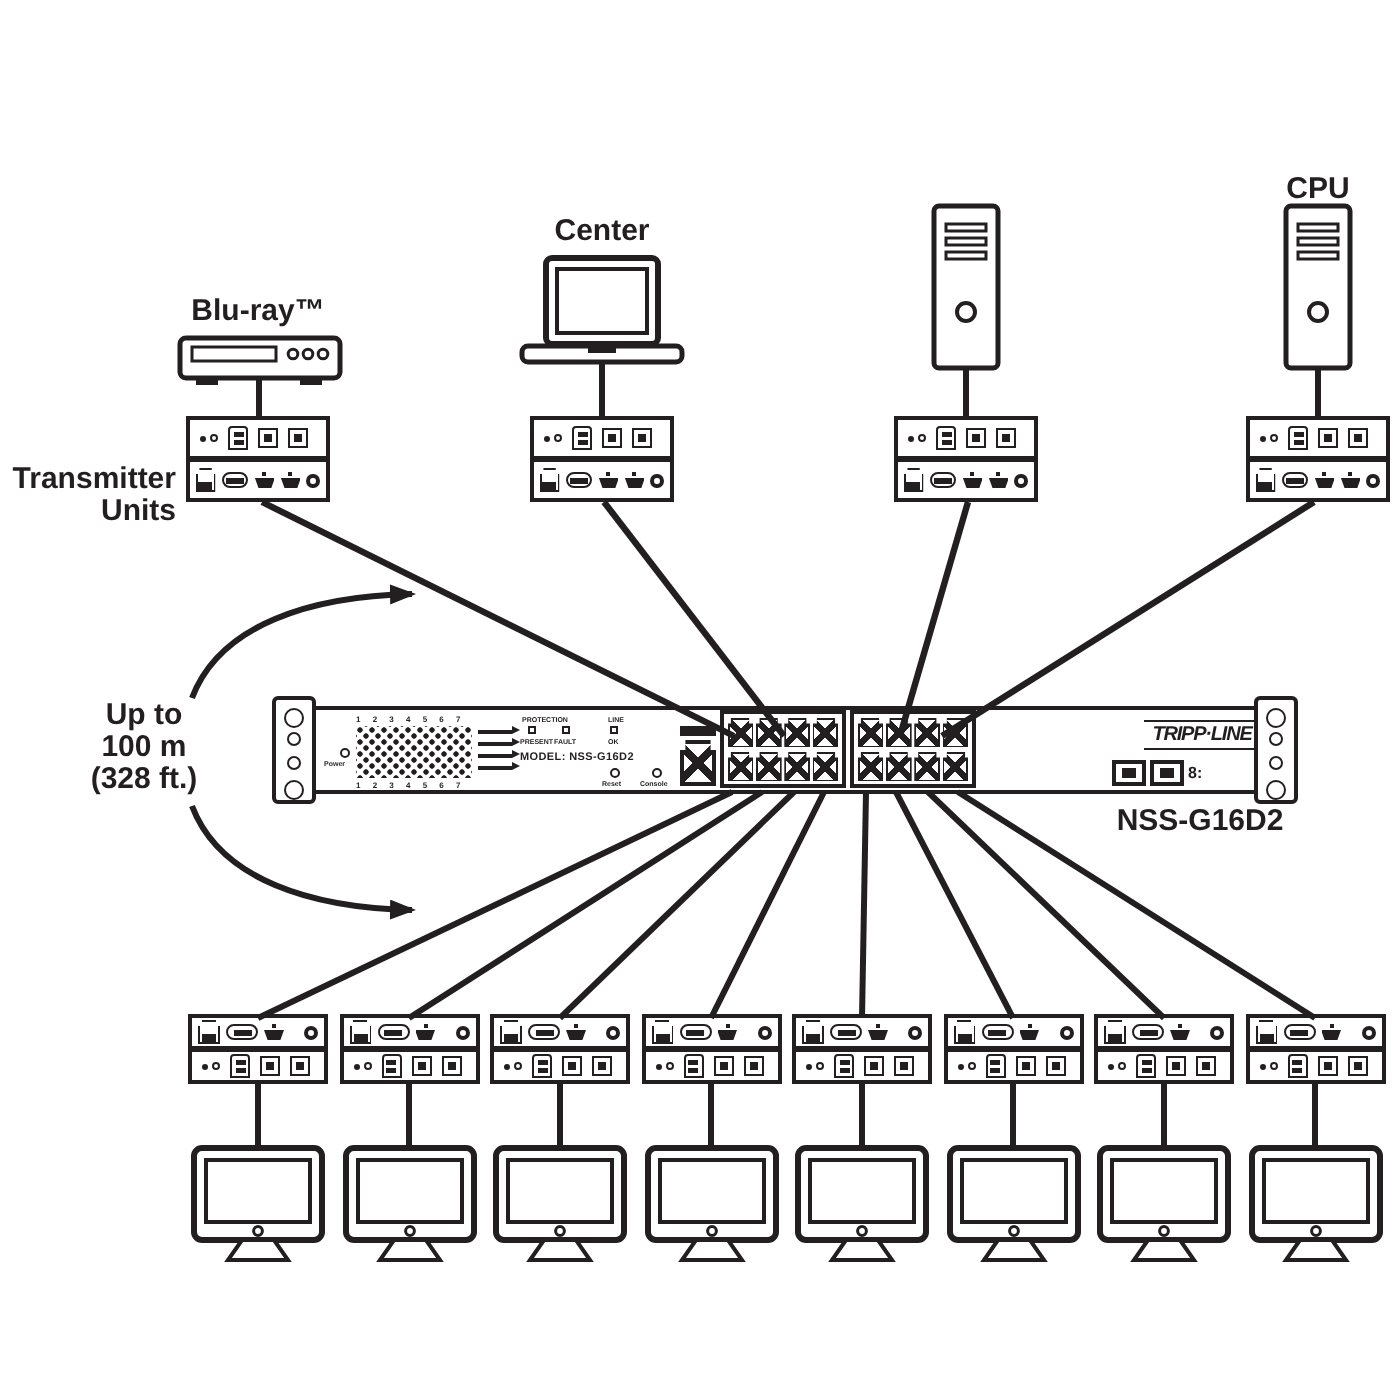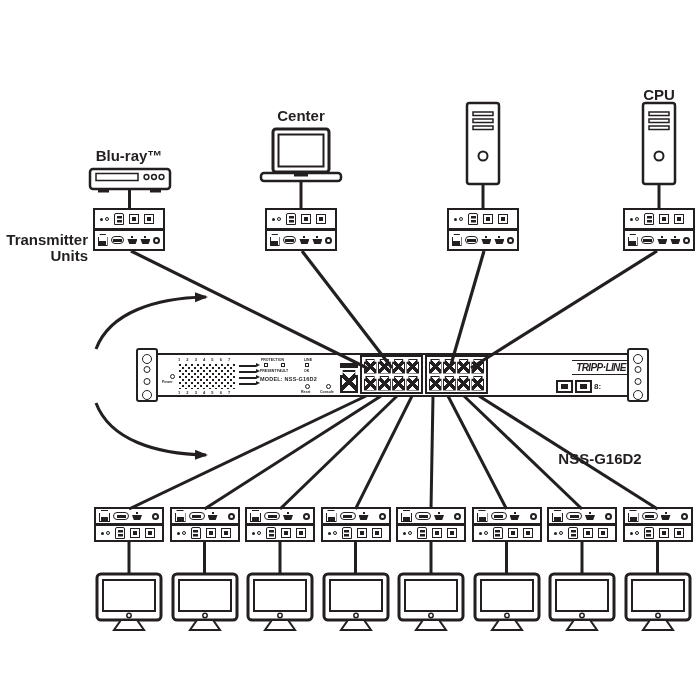--- a/index.html
+++ b/index.html
@@ -8,21 +8,21 @@
   .lbl{position:absolute;font-weight:bold;color:#231f20;}
   .dev-label{font-size:15px;line-height:17px;text-align:center;}
   .lbl-bluray{left:79px;top:147px;width:100px;}
   .lbl-laptop{left:251px;top:107px;width:100px;}
   .lbl-media{left:443px;top:62px;width:80px;}
   .lbl-cpu{left:609px;top:86px;width:100px;}
   .tx-label{left:0;top:212px;width:88px;text-align:right;font-size:15px;line-height:16px;margin-top:20px;}
   .rx-label{left:6px;top:508px;width:84px;text-align:right;font-size:15px;line-height:16px;}
   .range{left:20px;top:350px;width:104px;text-align:center;font-size:15px;line-height:16px;}
   .range span{display:block;}
-  .model-name{left:550px;top:402px;width:100px;text-align:center;font-size:15px;margin-top:48px;}
+  .model-name{left:550px;top:402px;width:100px;text-align:center;font-size:15px;}
 
   .icon{position:absolute;}
   .bluray-icon{left:88px;top:167px;}
   .laptop-icon{left:258px;top:127px;}
   .media-icon{left:465px;top:101px;}
   .cpu-icon{left:641px;top:101px;}
 
   
   .extender{position:absolute;display:flex;flex-direction:column;}
   .tx-unit{top:208px;width:72px;}
@@ -192,20 +192,25 @@
     <g fill="#fff" stroke="#231f20">
       <rect x="2" y="2" width="32" height="81" rx="2.5" stroke-width="2.5"></rect>
       <rect x="8" y="11" width="20" height="3.5" stroke-width="1.5"></rect>
       <rect x="8" y="18" width="20" height="3.5" stroke-width="1.5"></rect>
       <rect x="8" y="25" width="20" height="3.5" stroke-width="1.5"></rect>
       <circle cx="18" cy="55" r="4.5" stroke-width="2"></circle>
     </g>
   </svg>
 
   <div class="lbl tx-label">Transmitter Units</div>
+  <div class="lbl range">
+    <span>Up to</span>
+    <span>100 m</span>
+    <span>(328 ft.)</span>
+  </div>
   <div class="lbl model-name">NSS-G16D2</div>
 
   <div class="switch">
     <div class="bracket lft">
       <i class="hole h1"></i>
       <i class="hole h2"></i>
       <i class="hole h3"></i>
       <i class="hole h4"></i>
     </div>
     <div class="face">

